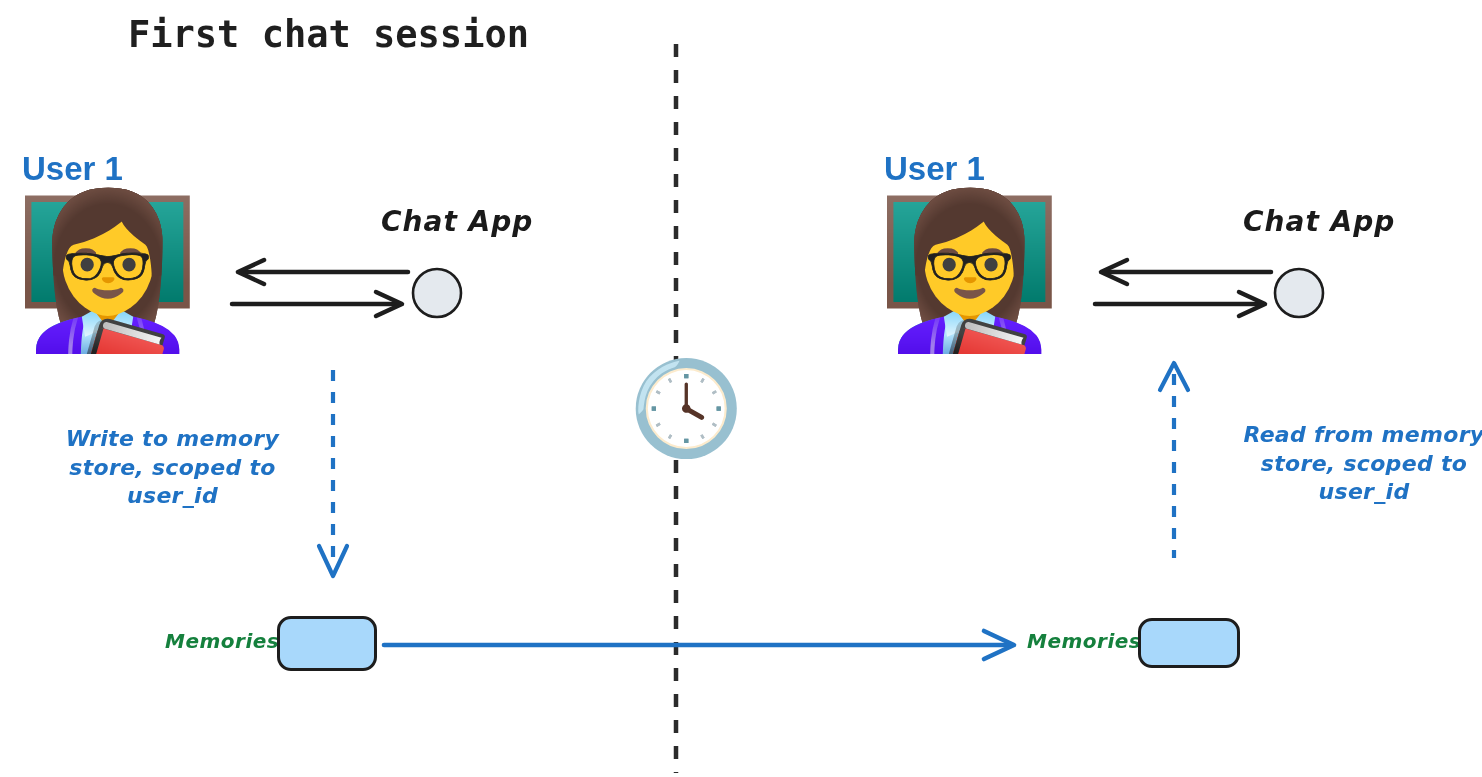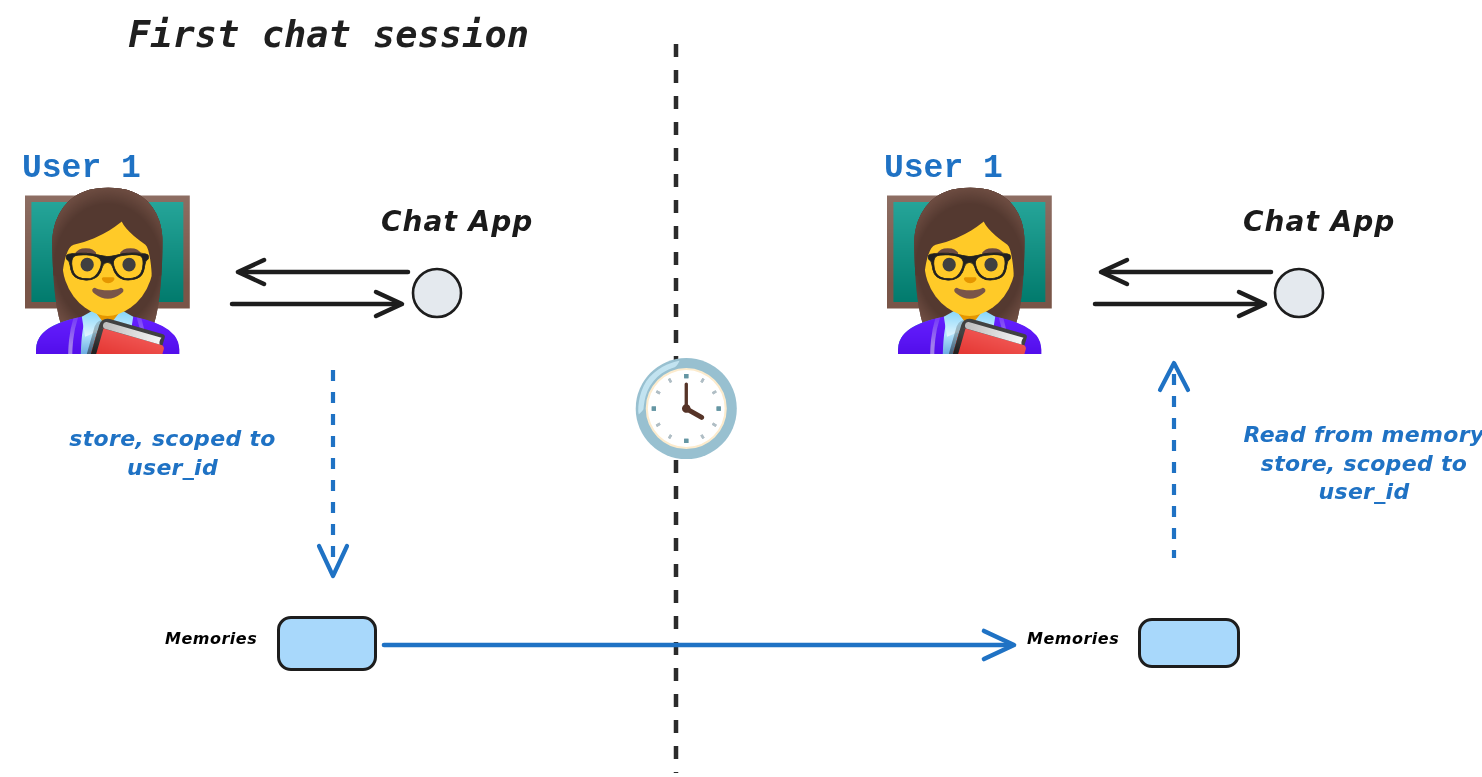--- a/index.html
+++ b/index.html
@@ -22,26 +22,25 @@
 
   
   .session-title {
     font-family: "DejaVu Sans Mono", "Liberation Mono", monospace;
     font-size: 37px;
     font-weight: 700;
     color: #1f1f1f;
     letter-spacing: 0px;
     white-space: nowrap;
     line-height: 1;
-    font-style: italic;
   }
 
   
   .user-label {
-    font-family: Liberation Mono, monospace;
+    font-family: Liberation Sans, sans-serif;
     font-size: 33px;
     font-weight: 700;
     color: #1f72c4;
     white-space: nowrap;
     line-height: 1;
   }
 
   
   .hand {
     font-family: "DejaVu Sans", sans-serif;
@@ -49,22 +48,22 @@
     font-weight: 600;
     line-height: 1.16;
     white-space: nowrap;
   }
   .chat-app-label {
     font-size: 28px;
     color: #1a1a1a;
     letter-spacing: 1px;
   }
   .memories-label {
-    font-size: 16px;
-    color: #000000;
+    font-size: 20px;
+    color: #15803d;
     letter-spacing: 0.5px;
   }
   .note {
     font-size: 22px;
     color: #1f72c4;
     text-align: center;
     white-space: normal;
     letter-spacing: 0.3px;
     line-height: 1.30;
   }
@@ -130,20 +129,21 @@
   <svg class="abs" style="left:408px; top:265px;" width="60" height="60">
     <circle cx="29" cy="28" r="24" fill="#e4e9ee" stroke="#1d1d1d" stroke-width="2.6"></circle>
   </svg>
 
   <svg class="abs" style="left:310px; top:368px;" width="50" height="215">
     <line x1="23" y1="2" x2="23" y2="190" stroke="#1f72c4" stroke-width="4.2" stroke-dasharray="11 11" stroke-linecap="butt"></line>
     <polyline points="9,178 23,208 37,178" fill="none" stroke="#1f72c4" stroke-width="4.2" stroke-linecap="round" stroke-linejoin="round"></polyline>
   </svg>
 
   <div class="abs hand note" style="left:40px; top:425px; width:265px;">
+    <div>Write to memory</div>
     <div>store, scoped to</div>
     <div>user_id</div>
   </div>
 
   <div class="abs hand memories-label" style="left:165px; top:630px;">Memories</div>
 
   <div class="abs memory-box" style="left:277px; top:616px; width:100px; height:55px; background:#a8d8fb;"></div>
 
   <svg class="abs" style="left:382px; top:625px;" width="660" height="40">
     <line x1="2" y1="20" x2="630" y2="20" stroke="#1f72c4" stroke-width="4.6" stroke-linecap="round"></line>

